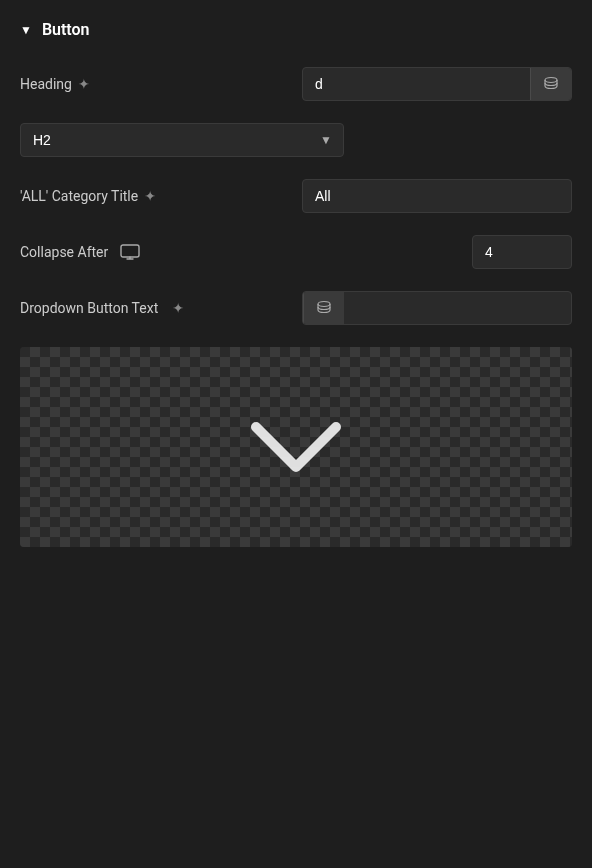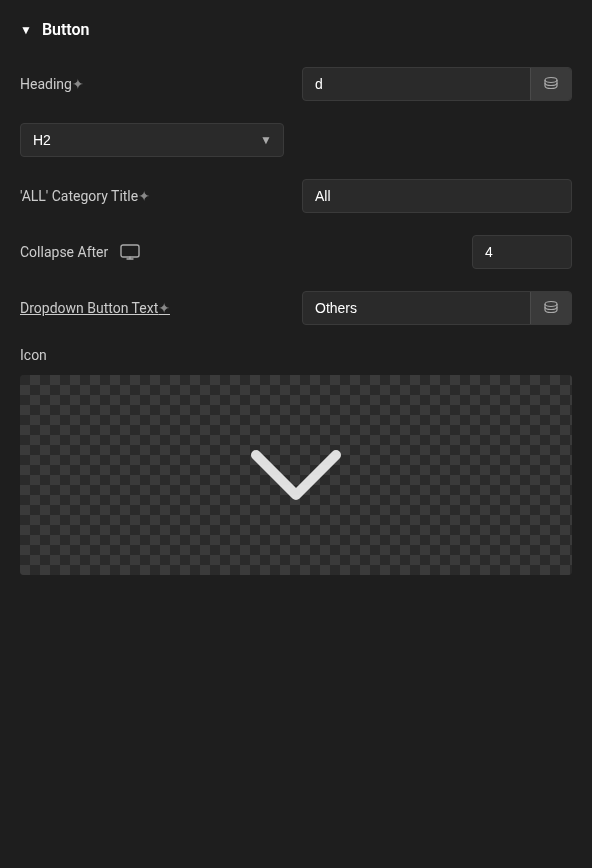--- a/index.html
+++ b/index.html
@@ -42,20 +42,21 @@
     .form-row {
       display: flex;
       align-items: center;
       justify-content: space-between;
       margin-bottom: 22px;
     }
 
     .form-label {
       display: flex;
       align-items: center;
+      gap: 6px;
       color: #cccccc;
       font-size: 14px;
       flex-shrink: 0;
     }
 
     .sparkle-icon {
       color: #888888;
       font-size: 14px;
     }
 
@@ -87,21 +88,21 @@
       border: none;
       border-left: 1px solid #4a4a4a;
       color: #aaaaaa;
       padding: 8px 12px;
       cursor: pointer;
       height: 100%;
     }
 
     .select-wrapper {
       position: relative;
-      width: 264px;
+      width: 324px;
     }
 
     .select-wrapper select {
       appearance: none;
       -webkit-appearance: none;
       width: 100%;
       background-color: #2a2a2a;
       border: 1px solid #3a3a3a;
       border-radius: 4px;
       color: #ffffff;
@@ -194,25 +195,24 @@
     .dropdown-btn-row {
       display: flex;
       align-items: center;
       justify-content: space-between;
       margin-bottom: 22px;
     }
 
     .dropdown-btn-label {
       display: flex;
       align-items: center;
-      gap: 0;
+      gap: 14px;
       color: #cccccc;
       font-size: 14px;
       flex-shrink: 0;
-      text-decoration: underline;
     }
 
     
     .icon-section-label {
       color: #cccccc;
       font-size: 14px;
       margin-bottom: 12px;
     }
 
     .icon-preview-box {
@@ -318,33 +318,31 @@
     </div>
     <input type="number" class="input-number" value="4" style="">
   </div>
 
   <div class="dropdown-btn-row">
     <label class="dropdown-btn-label">
       <span>Dropdown Button Text</span>
       <span class="sparkle-icon">✦</span>
     </label>
     <div class="input-with-icon">
-      <input type="text" value="Others" style="">
       <button class="input-icon-btn">
         <svg class="db-icon" viewBox="0 0 16 16" fill="currentColor">
           <ellipse cx="8" cy="4" rx="6" ry="2.5" fill="none" stroke="#aaa" stroke-width="1.2"></ellipse>
           <path d="M2 4v3c0 1.38 2.69 2.5 6 2.5S14 8.38 14 7V4" fill="none" stroke="#aaa" stroke-width="1.2"></path>
           <path d="M2 7v3c0 1.38 2.69 2.5 6 2.5S14 11.38 14 10V7" fill="none" stroke="#aaa" stroke-width="1.2"></path>
         </svg>
       </button>
     </div>
   </div>
 
   <div>
-    <div class="icon-section-label">Icon</div>
     <div class="icon-preview-box">
       <div class="checkerboard"></div>
       <div class="icon-preview-content">
         <svg class="chevron-svg" viewBox="0 0 100 60">
           <polyline points="10,10 50,50 90,10" fill="none" stroke="rgba(255,255,255,0.85)" stroke-width="10" stroke-linecap="round" stroke-linejoin="round"></polyline>
         </svg>
       </div>
     </div>
   </div>
 

